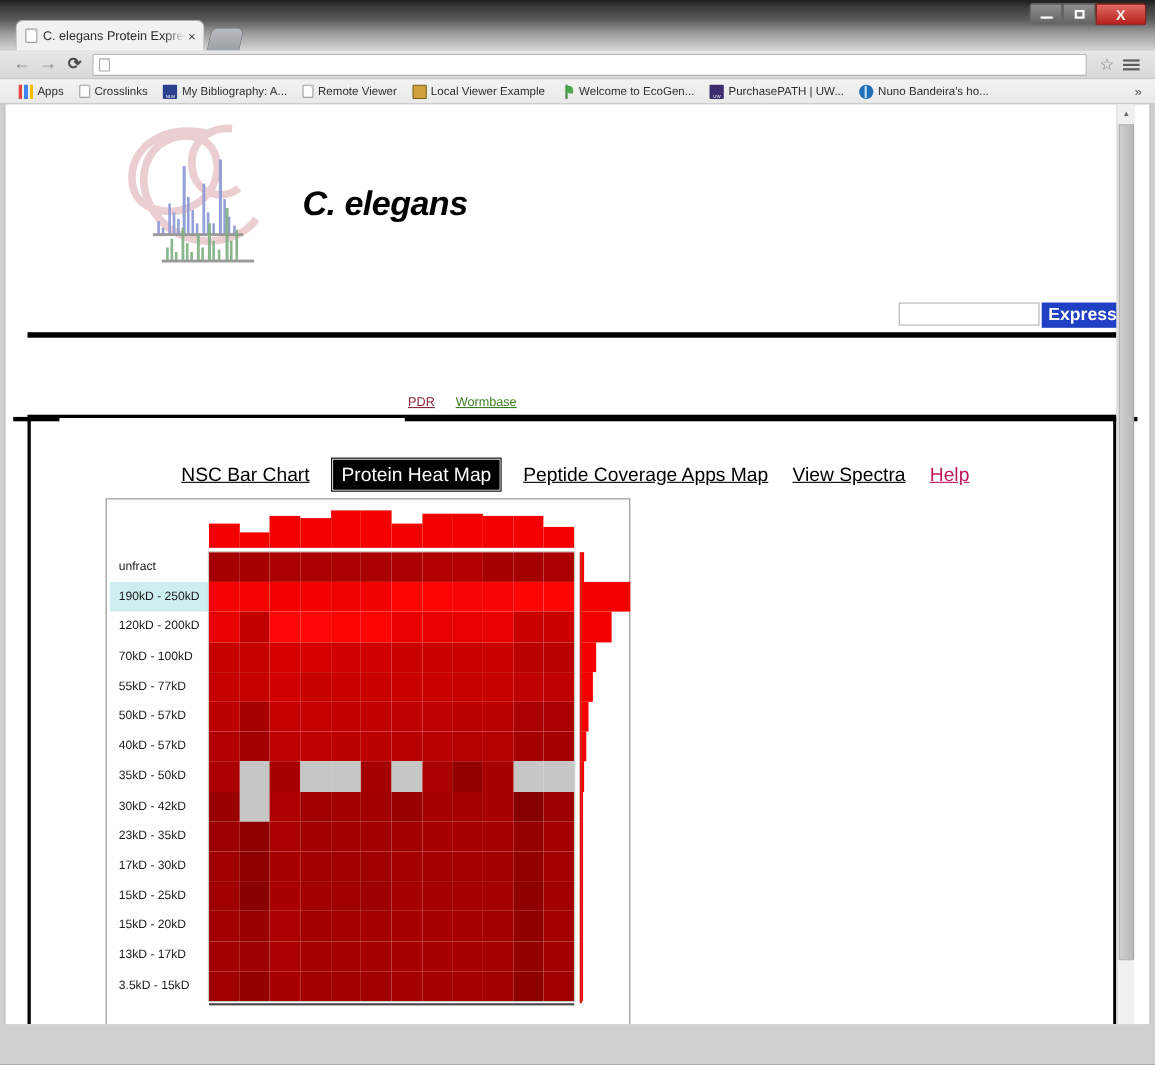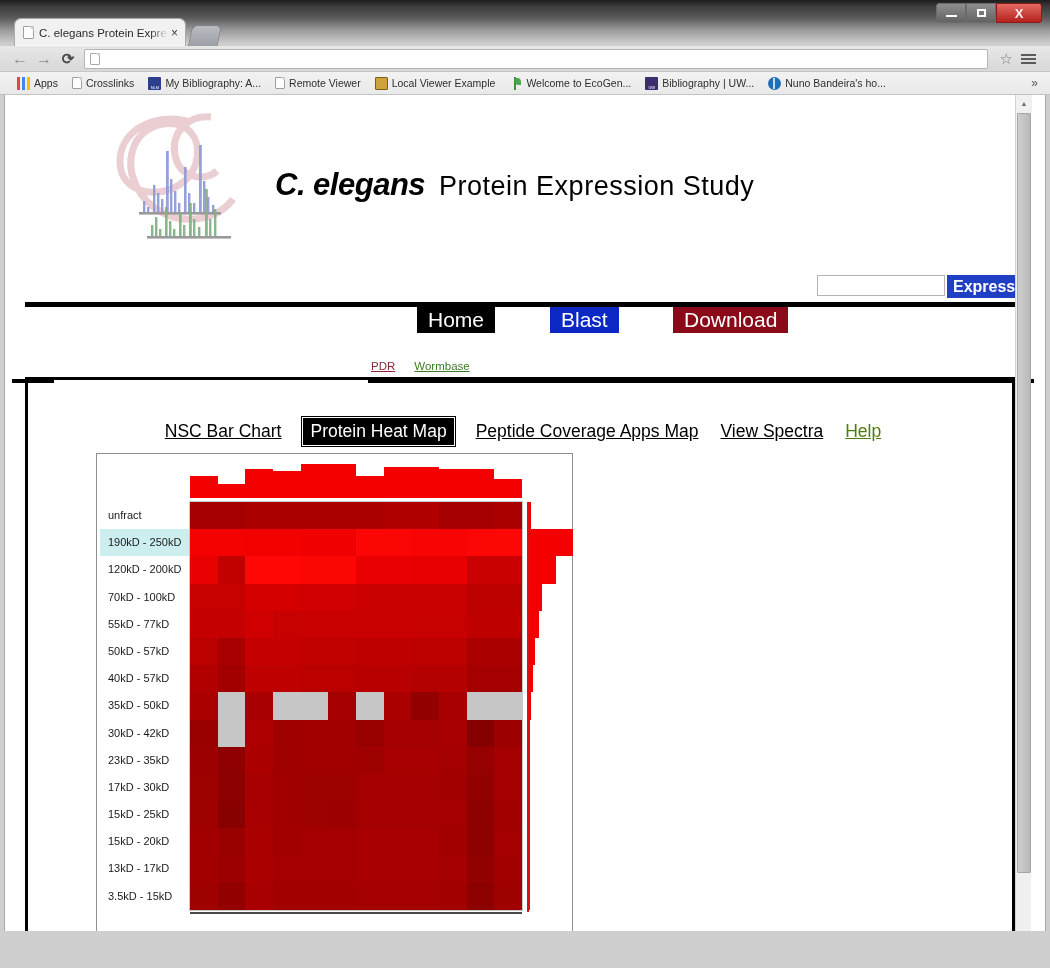--- a/index.html
+++ b/index.html
@@ -218,21 +218,21 @@
     position: absolute; left: 0; top: 38px; width: 990px;
     display: flex; justify-content: center; align-items: center; gap: 22px;
     font-size: 17.5px;
   }
   .subtab { text-decoration: underline; color: #000; cursor: pointer; white-space: nowrap; }
   .subtab.active {
     background: #000; color: #fff; text-decoration: none;
     padding: 1px 5px; border: 2px solid #000;
     outline: 1px solid #000; outline-offset: 1px;
   }
-  .subtab.help { color: #4d7c0f; }
+  .subtab.help { color: #be185d; }
 
   
   #figure {
     position: absolute; left: 68px; top: 73px;
     width: 477px; height: 553px;
     border: 1px solid #8f8f8f; background: #fff;
   }
   #hm-rowlabels {
     position: absolute; left: 3px; top: 48px; width: 92px;
   }
@@ -345,21 +345,21 @@
     <div class="bm">
       <span class="bmico ico-local"></span>
       <span>Local Viewer Example</span>
     </div>
     <div class="bm">
       <span class="bmico ico-leaf"></span>
       <span>Welcome to EcoGen...</span>
     </div>
     <div class="bm">
       <span class="bmico ico-uw"></span>
-      <span>Bibliography | UW...</span>
+      <span>PurchasePATH | UW...</span>
     </div>
     <div class="bm">
       <span class="bmico ico-globe"></span>
       <span>Nuno Bandeira's ho...</span>
     </div>
     <div id="bm-overflow">»</div>
   </div>
 
   <div id="viewport">
     <div id="page">
@@ -404,35 +404,29 @@
             <rect x="115" y="120" width="2.4" height="10"></rect>
               <rect x="122" y="82" width="2.8" height="48"></rect>
             <rect x="126" y="112" width="2.4" height="18"></rect>
               <rect x="131" y="102" width="2.4" height="28"></rect>
           </g>
           <rect x="64" y="129" width="84" height="2.6" fill="#9a9a9a"></rect>
         </svg>
 
         <div id="site-title-row">
           <span id="title-italic">C. elegans</span>
-          <span id="title-rest">Protein Expression Study</span>
         </div>
 
         <div id="searchbox-wrap">
           <input id="search-input" type="text" placeholder="" style="">
           <button id="search-button">Express</button>
         </div>
 
         <div id="header-rule"></div>
 
-        <div id="navbar">
-          <div class="navtab" id="nav-home">Home</div>
-          <div class="navtab" id="nav-blast">Blast</div>
-          <div class="navtab" id="nav-download">Download</div>
-        </div>
 
         <div id="mini-links">
           <a id="link-pdr" href="#">PDR</a><a id="link-wormbase" href="#">Wormbase</a>
         </div>
       </div>
 
       <div id="content-box">
         <div id="gene-title-wrap">
           <div id="gene-rule-left"></div>
           <div id="gene-rule-right"></div>

